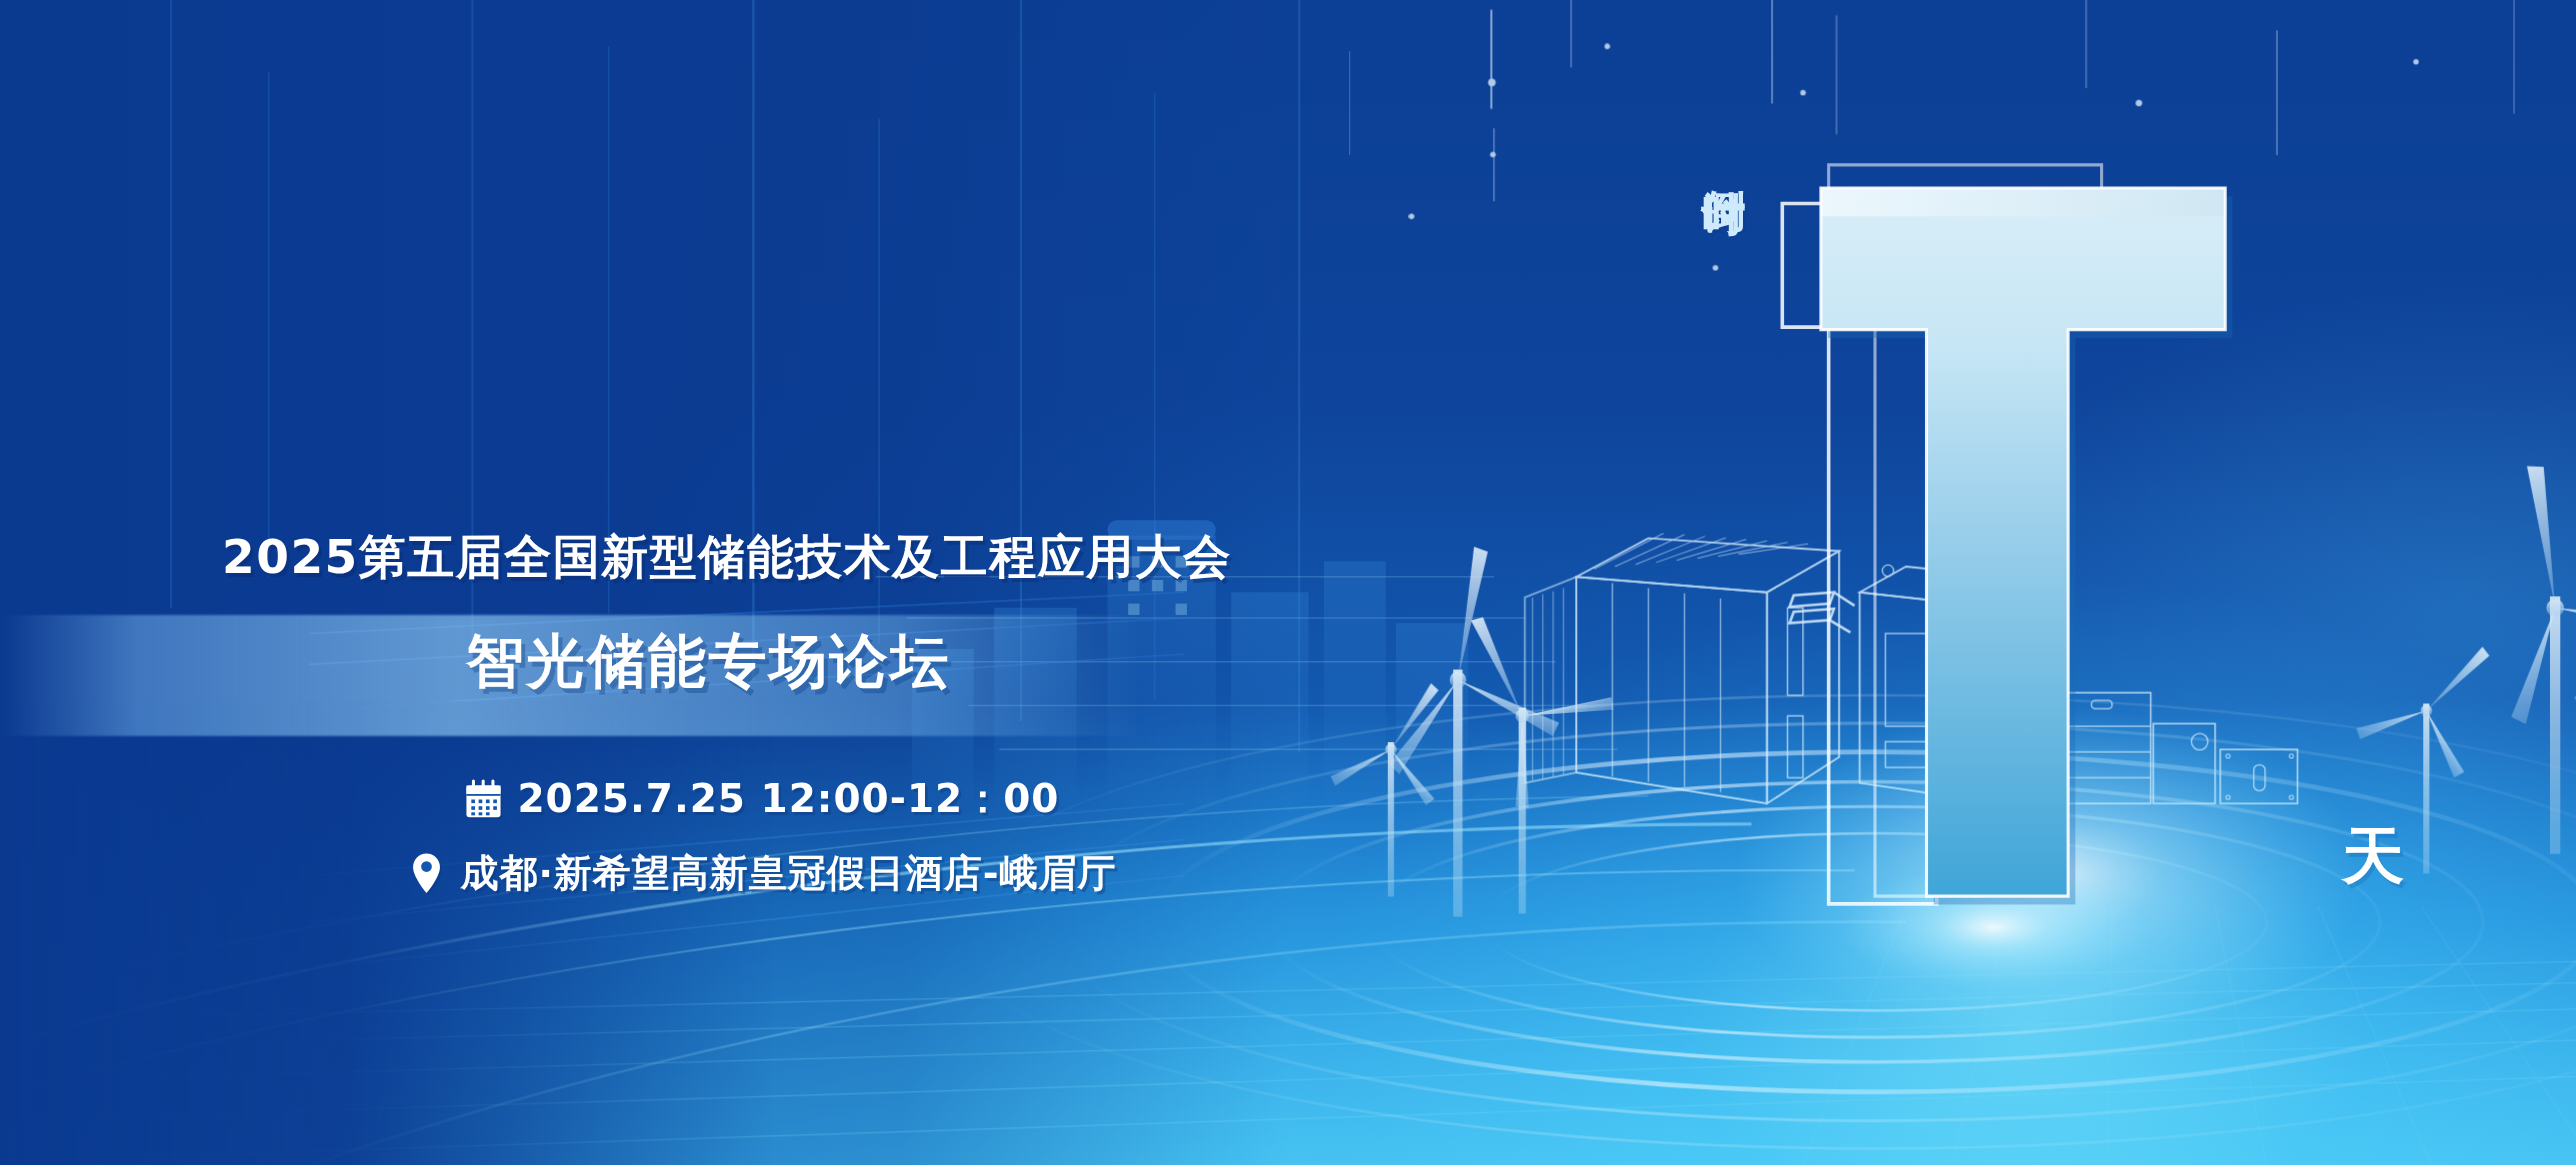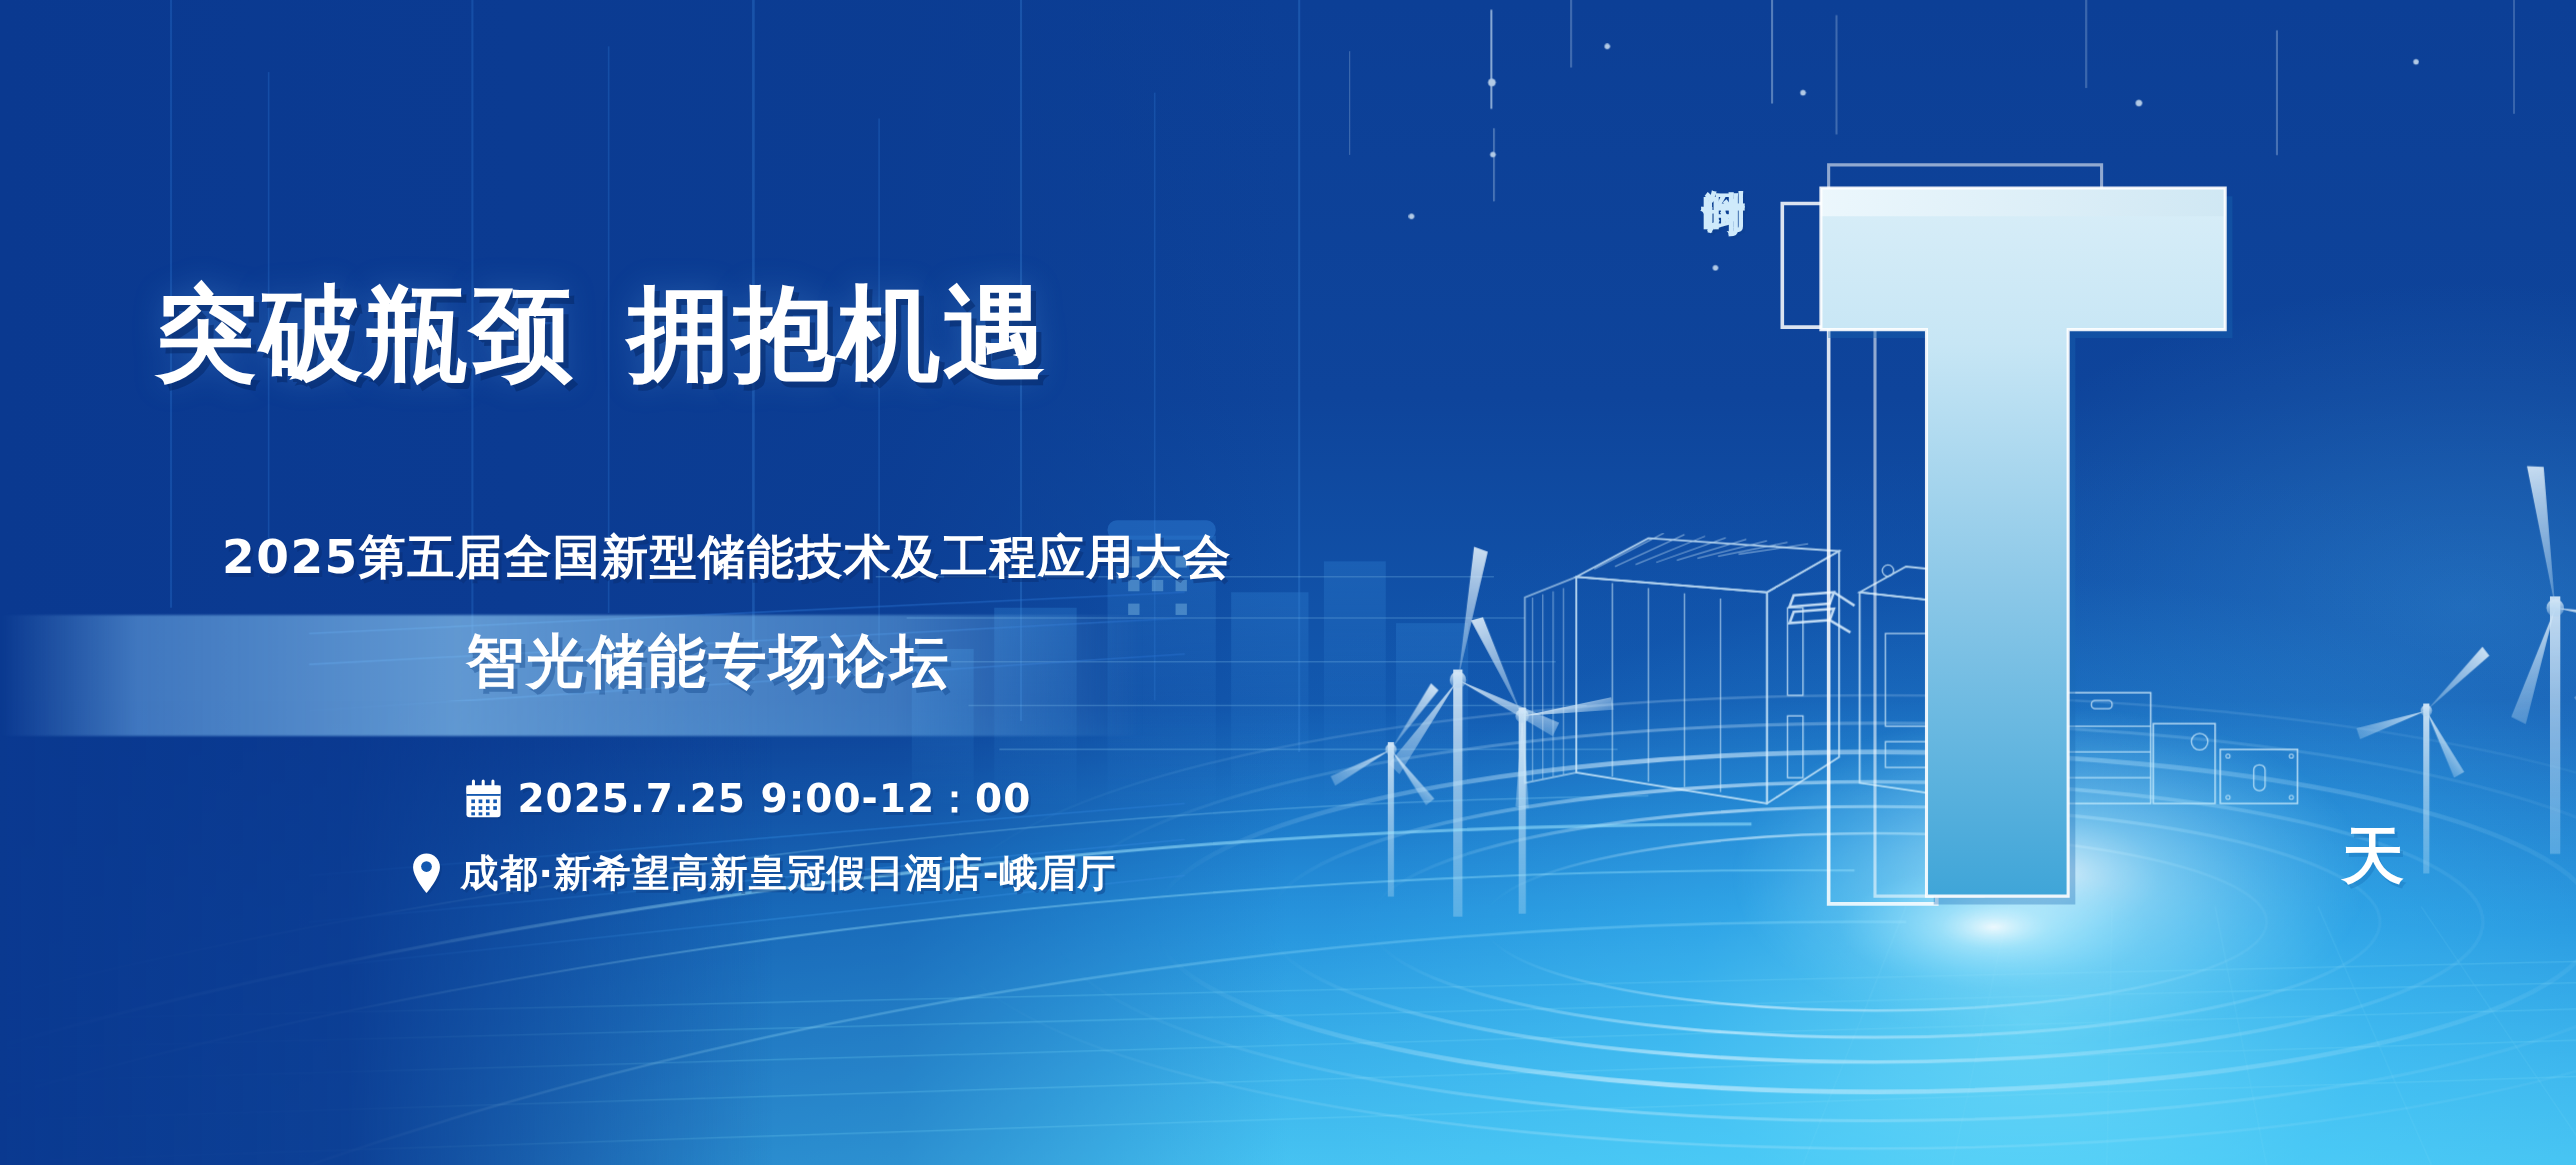--- a/index.html
+++ b/index.html
@@ -388,23 +388,20 @@
       <line x1="600" y1="1790" x2="2300" y2="1630"></line>
       <line x1="600" y1="1880" x2="2300" y2="1700"></line>
     </g>
   </svg>
 
   <div class="bottom-glow"></div>
   <div class="left-bottom-dim"></div>
 
   <div class="text-block">
 
-    <div class="headline">
-      <span>突破瓶颈</span><span class="gap"></span><span>拥抱机遇</span>
-    </div>
 
     <div class="conf-title">2025第五届全国新型储能技术及工程应用大会</div>
 
     <div class="forum-band"></div>
     <div class="forum-title">智光储能专场论坛</div>
 
     <div class="meta-row meta-date">
       <span class="icon-box">
         <svg viewBox="0 0 64 70">
           <rect x="4" y="12" width="56" height="52" rx="5" fill="#ffffff"></rect>
@@ -421,21 +418,21 @@
             <rect x="12" y="46" width="6" height="6"></rect>
               <rect x="24" y="46" width="6" height="6"></rect>
             <rect x="36" y="46" width="6" height="6"></rect>
               <rect x="48" y="46" width="6" height="6"></rect>
             <rect x="12" y="56" width="6" height="5"></rect>
               <rect x="24" y="56" width="6" height="5"></rect>
             <rect x="36" y="56" width="6" height="5"></rect>
           </g>
         </svg>
       </span>
-      <span class="meta-text">2025.7.25  9:00-12：00</span>
+      <span class="meta-text">2025.7.25  12:00-12：00</span>
     </div>
 
     <div class="meta-row meta-loc">
       <span class="icon-box">
         <svg viewBox="0 0 64 80">
           <path d="M32 3C18.2 3 7 14.2 7 28c0 18.6 22 45 24 47.2 0.6 0.6 1.4 0.6 2 0C35 73 57 46.6 57 28 57 14.2 45.8 3 32 3z" fill="#ffffff"></path>
           <circle cx="32" cy="27" r="10" fill="#1358b0"></circle>
         </svg>
       </span>
       <span class="meta-text">成都·新希望高新皇冠假日酒店-峨眉厅</span>

